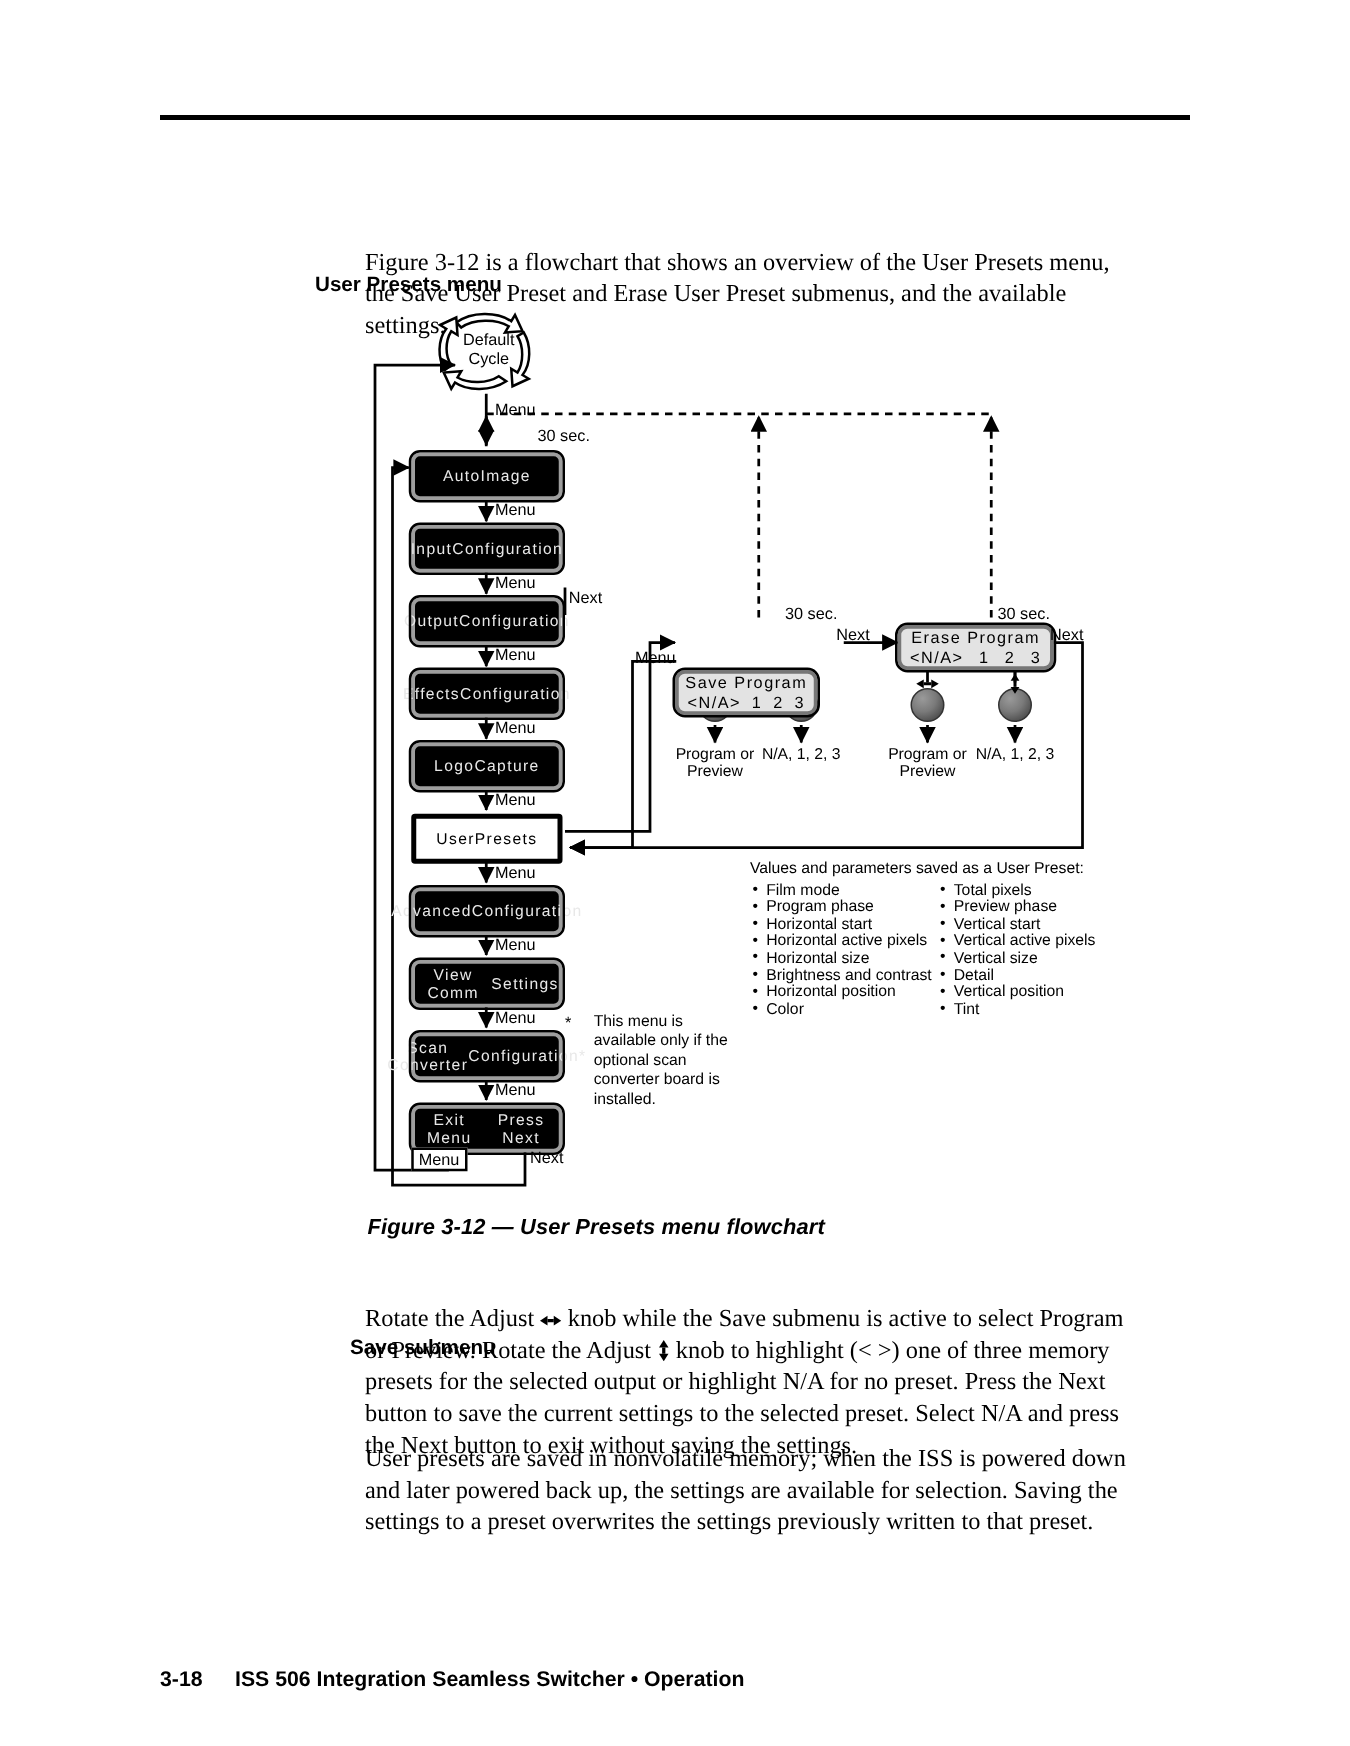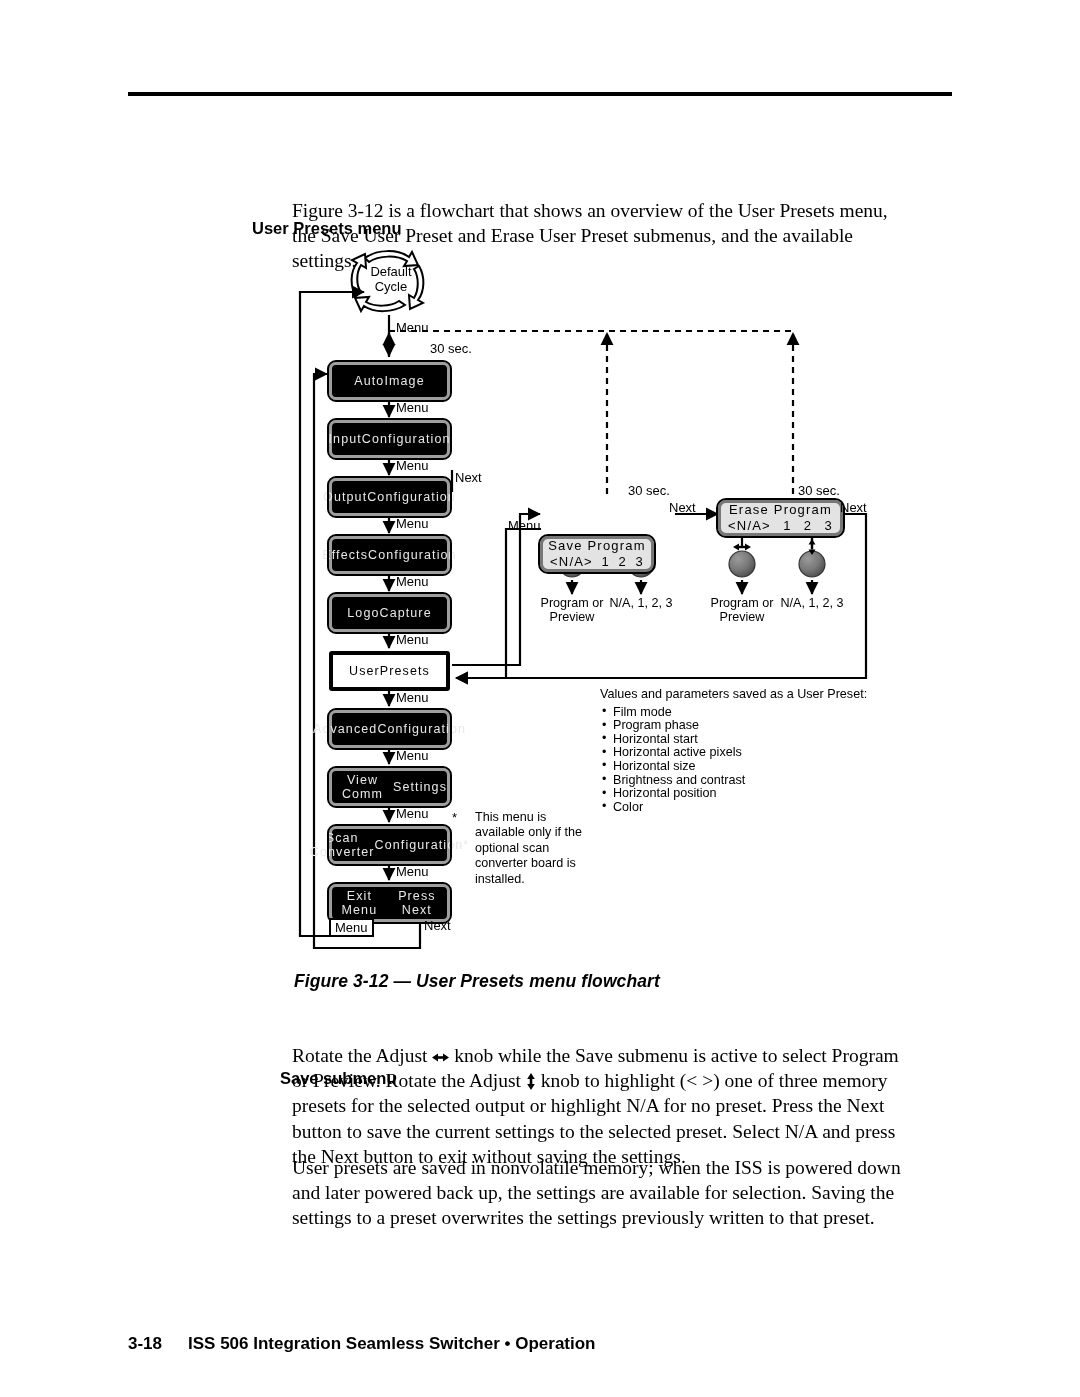--- a/index.html
+++ b/index.html
@@ -466,20 +466,30 @@
       <div class="vcol">
         <div class="vitem">Film mode</div>
         <div class="vitem">Program phase</div>
         <div class="vitem">Horizontal start</div>
         <div class="vitem">Horizontal active pixels</div>
         <div class="vitem">Horizontal size</div>
         <div class="vitem">Brightness and contrast</div>
         <div class="vitem">Horizontal position</div>
         <div class="vitem">Color</div>
       </div>
+      <div class="vcol">
+        <div class="vitem">Total pixels</div>
+        <div class="vitem">Preview phase</div>
+        <div class="vitem">Vertical start</div>
+        <div class="vitem">Vertical active pixels</div>
+        <div class="vitem">Vertical size</div>
+        <div class="vitem">Detail</div>
+        <div class="vitem">Vertical position</div>
+        <div class="vitem">Tint</div>
+      </div>
     </div>
   </div>
 
   <div id="scan-note">
     <span class="star">*</span>
     <div class="ntxt">This menu is available only if the optional scan converter board is installed.</div>
   </div>
 </div>
 
 <div class="fig-cap" style="left:294px; top:971px;">Figure 3-12 — User Presets menu flowchart</div>

